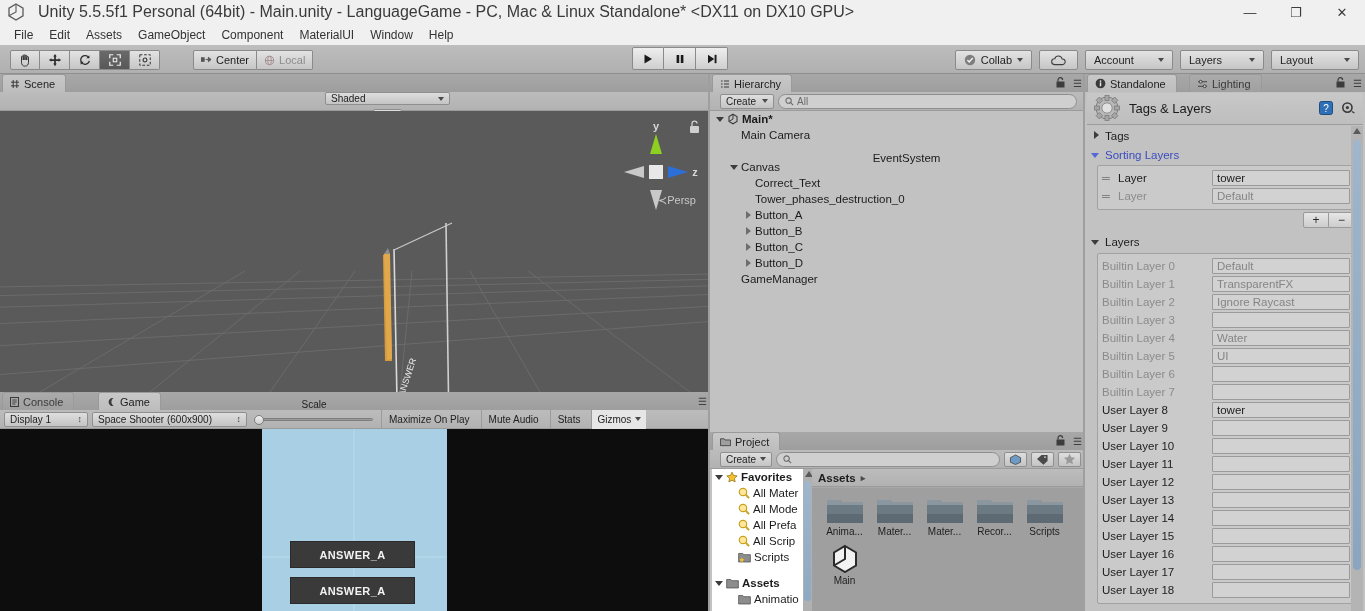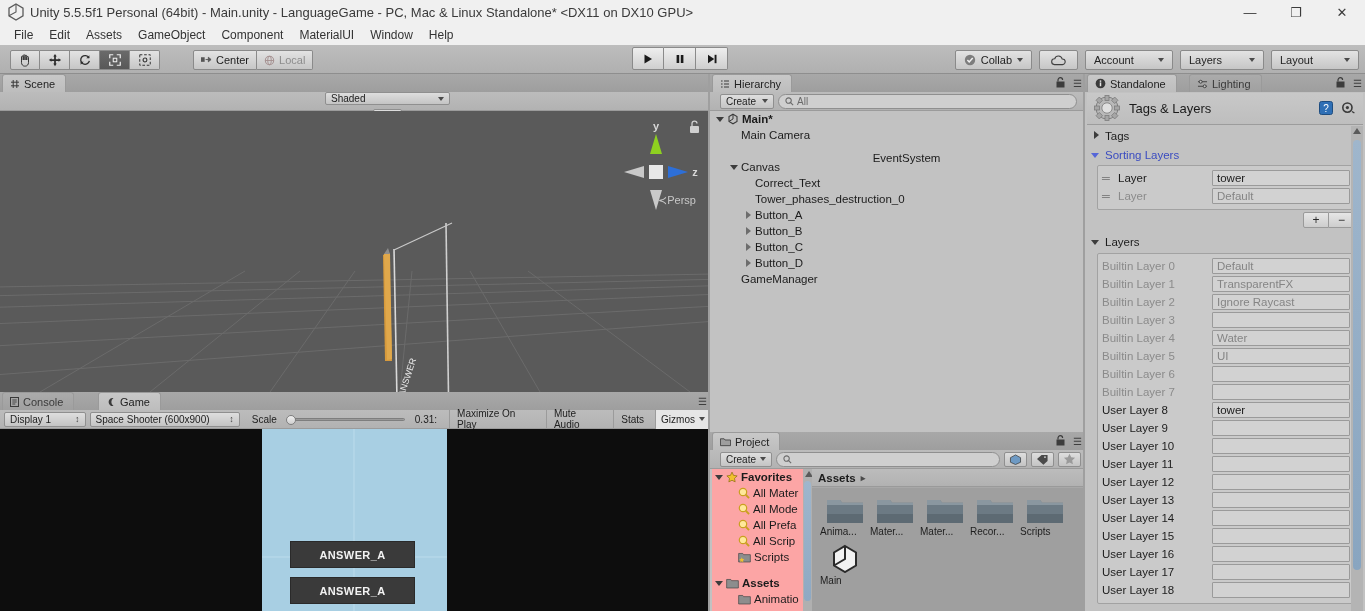--- a/index.html
+++ b/index.html
@@ -14,21 +14,21 @@
   }
   .app { position: relative; width: 1365px; height: 611px; }
 
   
   .titlebar {
     position: absolute; left:0; top:0; width:1365px; height:24px;
     background:#f0f0f0; display:flex; align-items:center;
   }
   .titlebar .unity-logo { width:22px; height:22px; margin-left:5px; position:relative; }
   .titlebar .title-text {
-    font-size:13px; color:#3a3a3a; margin-left:3px; white-space:nowrap;
+    font-size:16px; color:#3a3a3a; margin-left:11px; white-space:nowrap;
   }
   .win-buttons { position:absolute; right:0; top:0; height:24px; display:flex; }
   .win-btn { width:46px; height:24px; display:flex; align-items:center; justify-content:center;
              color:#3b3b3b; font-size:13px; }
   .win-btn.close { }
 
   
   .menubar {
     position:absolute; left:0; top:24px; width:1365px; height:21px;
     background:#f0f0f0; display:flex; align-items:center; padding-left:6px;
@@ -126,31 +126,31 @@
   .tri.down::after { content:""; position:absolute; left:0; top:2px;
     border-left:4.5px solid transparent; border-right:4.5px solid transparent;
     border-top:5px solid #3c3c3c;}
   .tri.right::after { content:""; position:absolute; left:2px; top:0;
     border-top:4.5px solid transparent; border-bottom:4.5px solid transparent;
     border-left:5px solid #6d6d6d;}
 
   
   #project { left:710px; top:432px; width:375px; height:179px; }
   .proj-body { position:absolute; left:2px; top:37px; right:2px; bottom:0; display:flex; }
-  .proj-left { width:100px; background:#fca5a5; position:relative; overflow:hidden;}
+  .proj-left { width:100px; background:#ffffff; position:relative; overflow:hidden;}
   .proj-scroll { position:absolute; right:0; top:0; width:9px; height:100%; background:#b0b0b0;}
   .proj-thumb { position:absolute; left:1px; top:12px; width:7px; height:120px;
                 background:linear-gradient(#9fb6cc,#8ea9c3); border-radius:4px;}
   .proj-right { flex:1; background:#a8a8a8; position:relative;}
   .crumb { height:18px; display:flex; align-items:center; gap:5px; padding-left:6px;
            font-size:11.5px; font-weight:bold; color:#1c1c1c;
            background:linear-gradient(#bcbcbc,#b2b2b2); border-bottom:1px solid #9a9a9a;}
   .asset-grid { position:absolute; left:0; top:19px; right:0; bottom:0; background:#9f9f9f;
                 padding:6px 0 0 8px;}
-  .asset { width:49px; display:inline-block; margin-right:1px;
+  .asset { width:49px; display:inline-block; text-align:center; margin-right:1px;
            vertical-align:top;}
   .folder-ico { width:38px; height:30px; margin:0 auto 2px; position:relative;}
   .asset-lbl { font-size:10px; color:#1e1e1e; }
   .prow { height:16px; display:flex; align-items:center; font-size:11.5px; padding-left:3px;
           white-space:nowrap; }
   .prow.bold { font-weight:bold; }
 
   
   #inspector { left:1085px; top:74px; width:280px; height:537px; }
   .insp-head { position:absolute; left:2px; top:19px; width:276px; height:32px;
@@ -449,21 +449,21 @@
     </div>
     <div class="subbar" style="top:18px;">
       <div class="mini-btn" style="width:84px;justify-content:space-between;">
         <span>Display 1</span>
         <span style="color:#444;font-size:9px;">↕</span>
       </div>
       <div class="mini-btn" style="width:155px;justify-content:space-between;">
         <span>Space Shooter (600x900)</span>
         <span style="color:#444;font-size:9px;">↕</span>
       </div>
-      <div style="display:flex;align-items:center;gap:6px;padding:0 4px;">
+      <div style="display:flex;align-items:center;gap:6px;padding:0 4px;flex-direction:column;">
         <span class="mini-flat">Scale</span>
         <span class="scale-slider">
             <span class="scale-knob"></span>
           </span>
         <span class="mini-flat" style="color:#1c1c1c;">0.31:</span>
       </div>
       <div class="mini-flat" style="border-left:1px solid #9b9b9b;padding:5px 7px;height:19px;">
           <span>Maximize On Play</span>
         </div>
       <div class="mini-flat" style="border-left:1px solid #9b9b9b;padding:0 7px;height:19px;">

